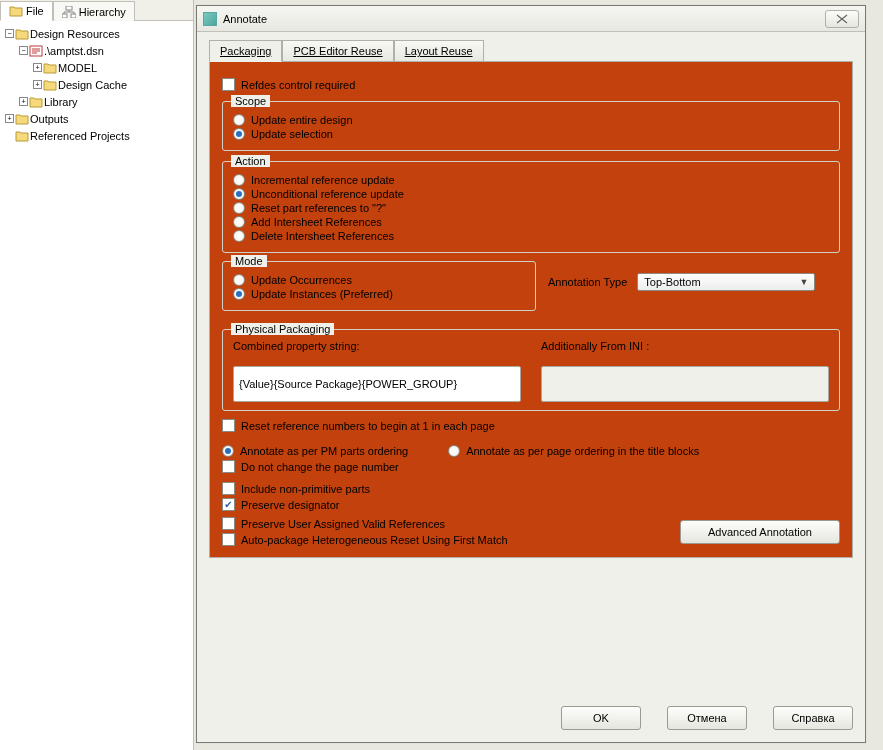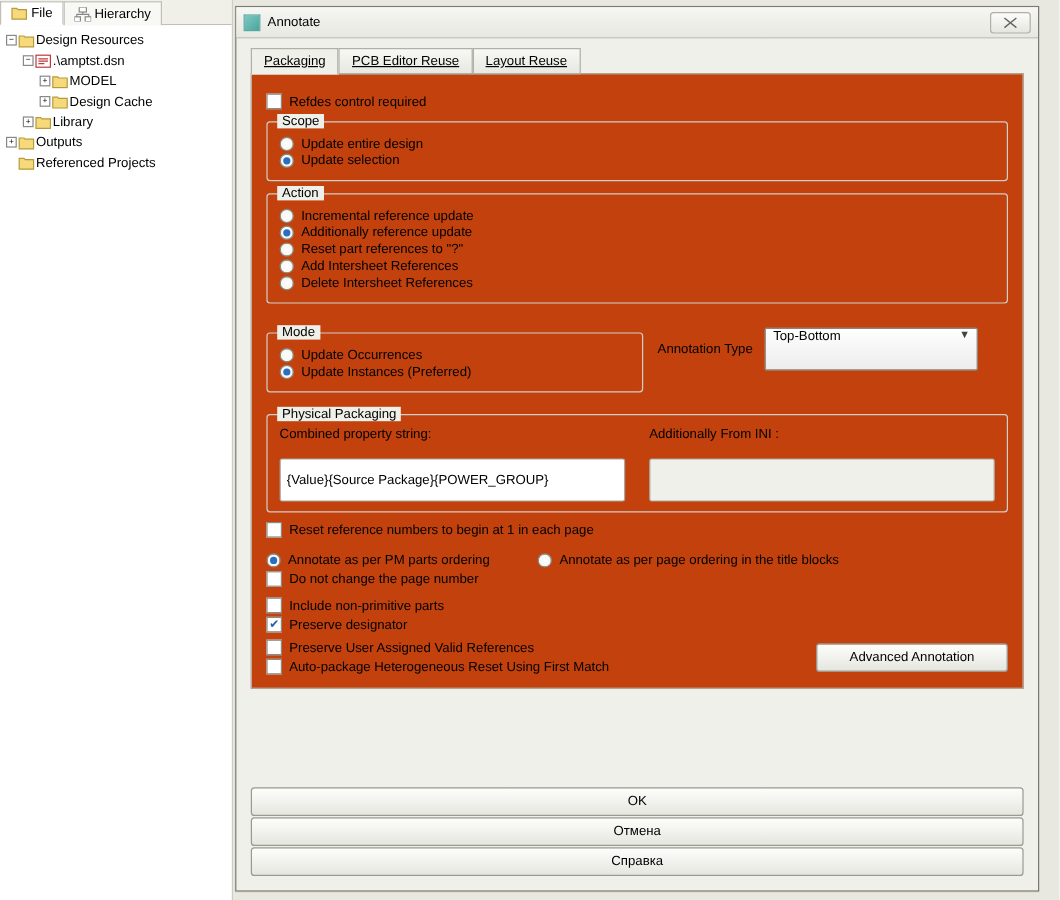--- a/index.html
+++ b/index.html
@@ -209,25 +209,25 @@
   }
   .col { flex: 1; }
   .ann-type-row {
     display: flex;
     align-items: center;
     gap: 10px;
     margin-top: 10px;
   }
   .combo {
     flex: 0 0 178px;
-    height: 36px;
+    height: 18px;
     border: 1px solid #8a8a82;
     background: linear-gradient(#fff,#ececec);
     display: flex;
-    align-items: flex-start;
+    align-items: center;
     padding: 0 6px;
     justify-content: space-between;
     border-radius: 2px;
   }
   .combo .arrow { color: #444; font-size: 9px; }
   .textbox {
     height: 36px;
     border: 1px solid #a8a8a0;
     background: #fff;
     padding: 0 5px;
@@ -246,23 +246,23 @@
     border-radius: 3px;
     display: inline-flex;
     align-items: center;
     justify-content: center;
     padding: 0 12px;
     cursor: pointer;
   }
   .btn.wide { min-width: 160px; }
   .dialog-footer {
     display: flex;
-    gap: 1px;
+    justify-content: flex-end;
+    gap: 26px;
     padding: 10px 12px 12px;
-    flex-direction: column;
   }
   .inset { margin-left: 32px; }
   .phys-row { display: flex; gap: 20px; }
   .phys-row .pcol { flex: 1; }
 </style>
 </head>
 <body>
 
 <div class="main-area">
 
@@ -397,38 +397,38 @@
         </div>
 
         <div class="group">
           <span class="group-title">Action</span>
           <div class="rad-row">
               <span class="radio"></span>
               <span>Incremental reference update</span>
             </div>
           <div class="rad-row">
               <span class="radio selected"></span>
-              <span>Additionally reference update</span>
+              <span>Unconditional reference update</span>
             </div>
           <div class="rad-row">
               <span class="radio"></span>
               <span>Reset part references to "?"</span>
             </div>
           <div class="rad-row">
               <span class="radio"></span>
               <span>Add Intersheet References</span>
             </div>
           <div class="rad-row">
               <span class="radio"></span>
               <span>Delete Intersheet References</span>
             </div>
         </div>
 
         <div class="two-col">
-          <div class="group col" style="margin-top:16px">
+          <div class="group col" style="margin-top:0">
             <span class="group-title">Mode</span>
             <div class="rad-row">
                 <span class="radio"></span>
                 <span>Update Occurrences</span>
               </div>
             <div class="rad-row">
                 <span class="radio selected"></span>
                 <span>Update Instances (Preferred)</span>
               </div>
           </div>

